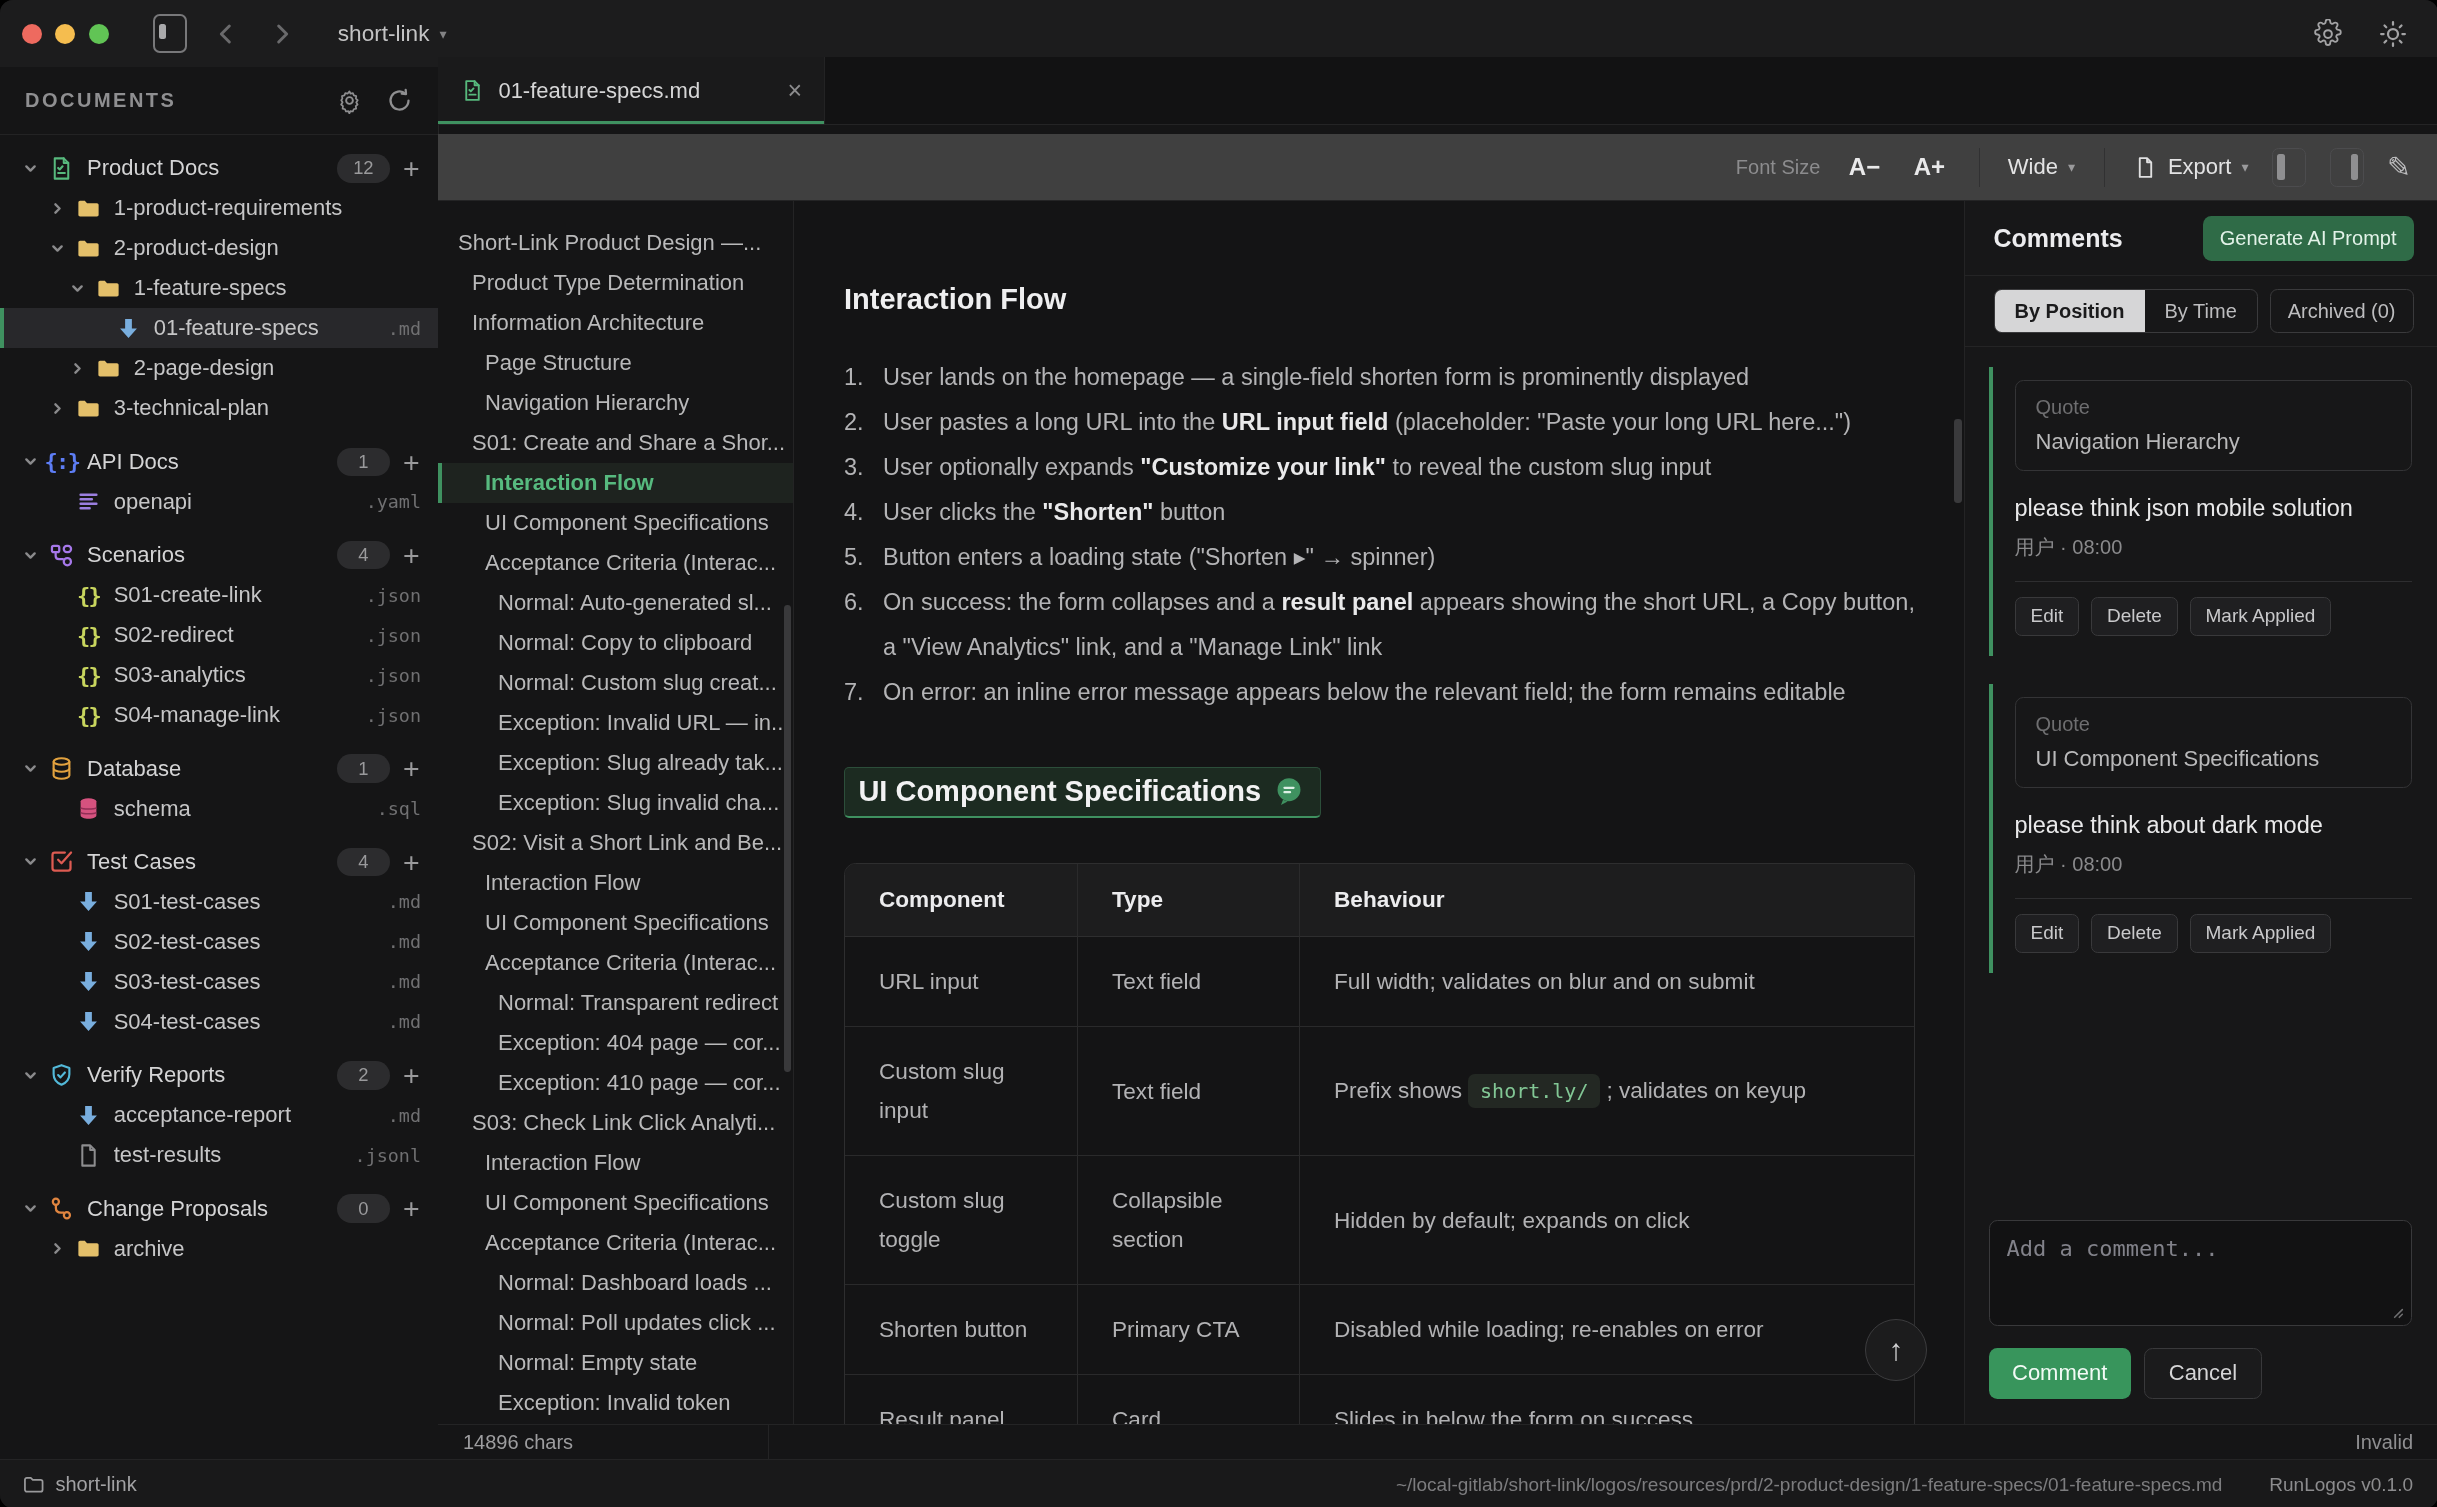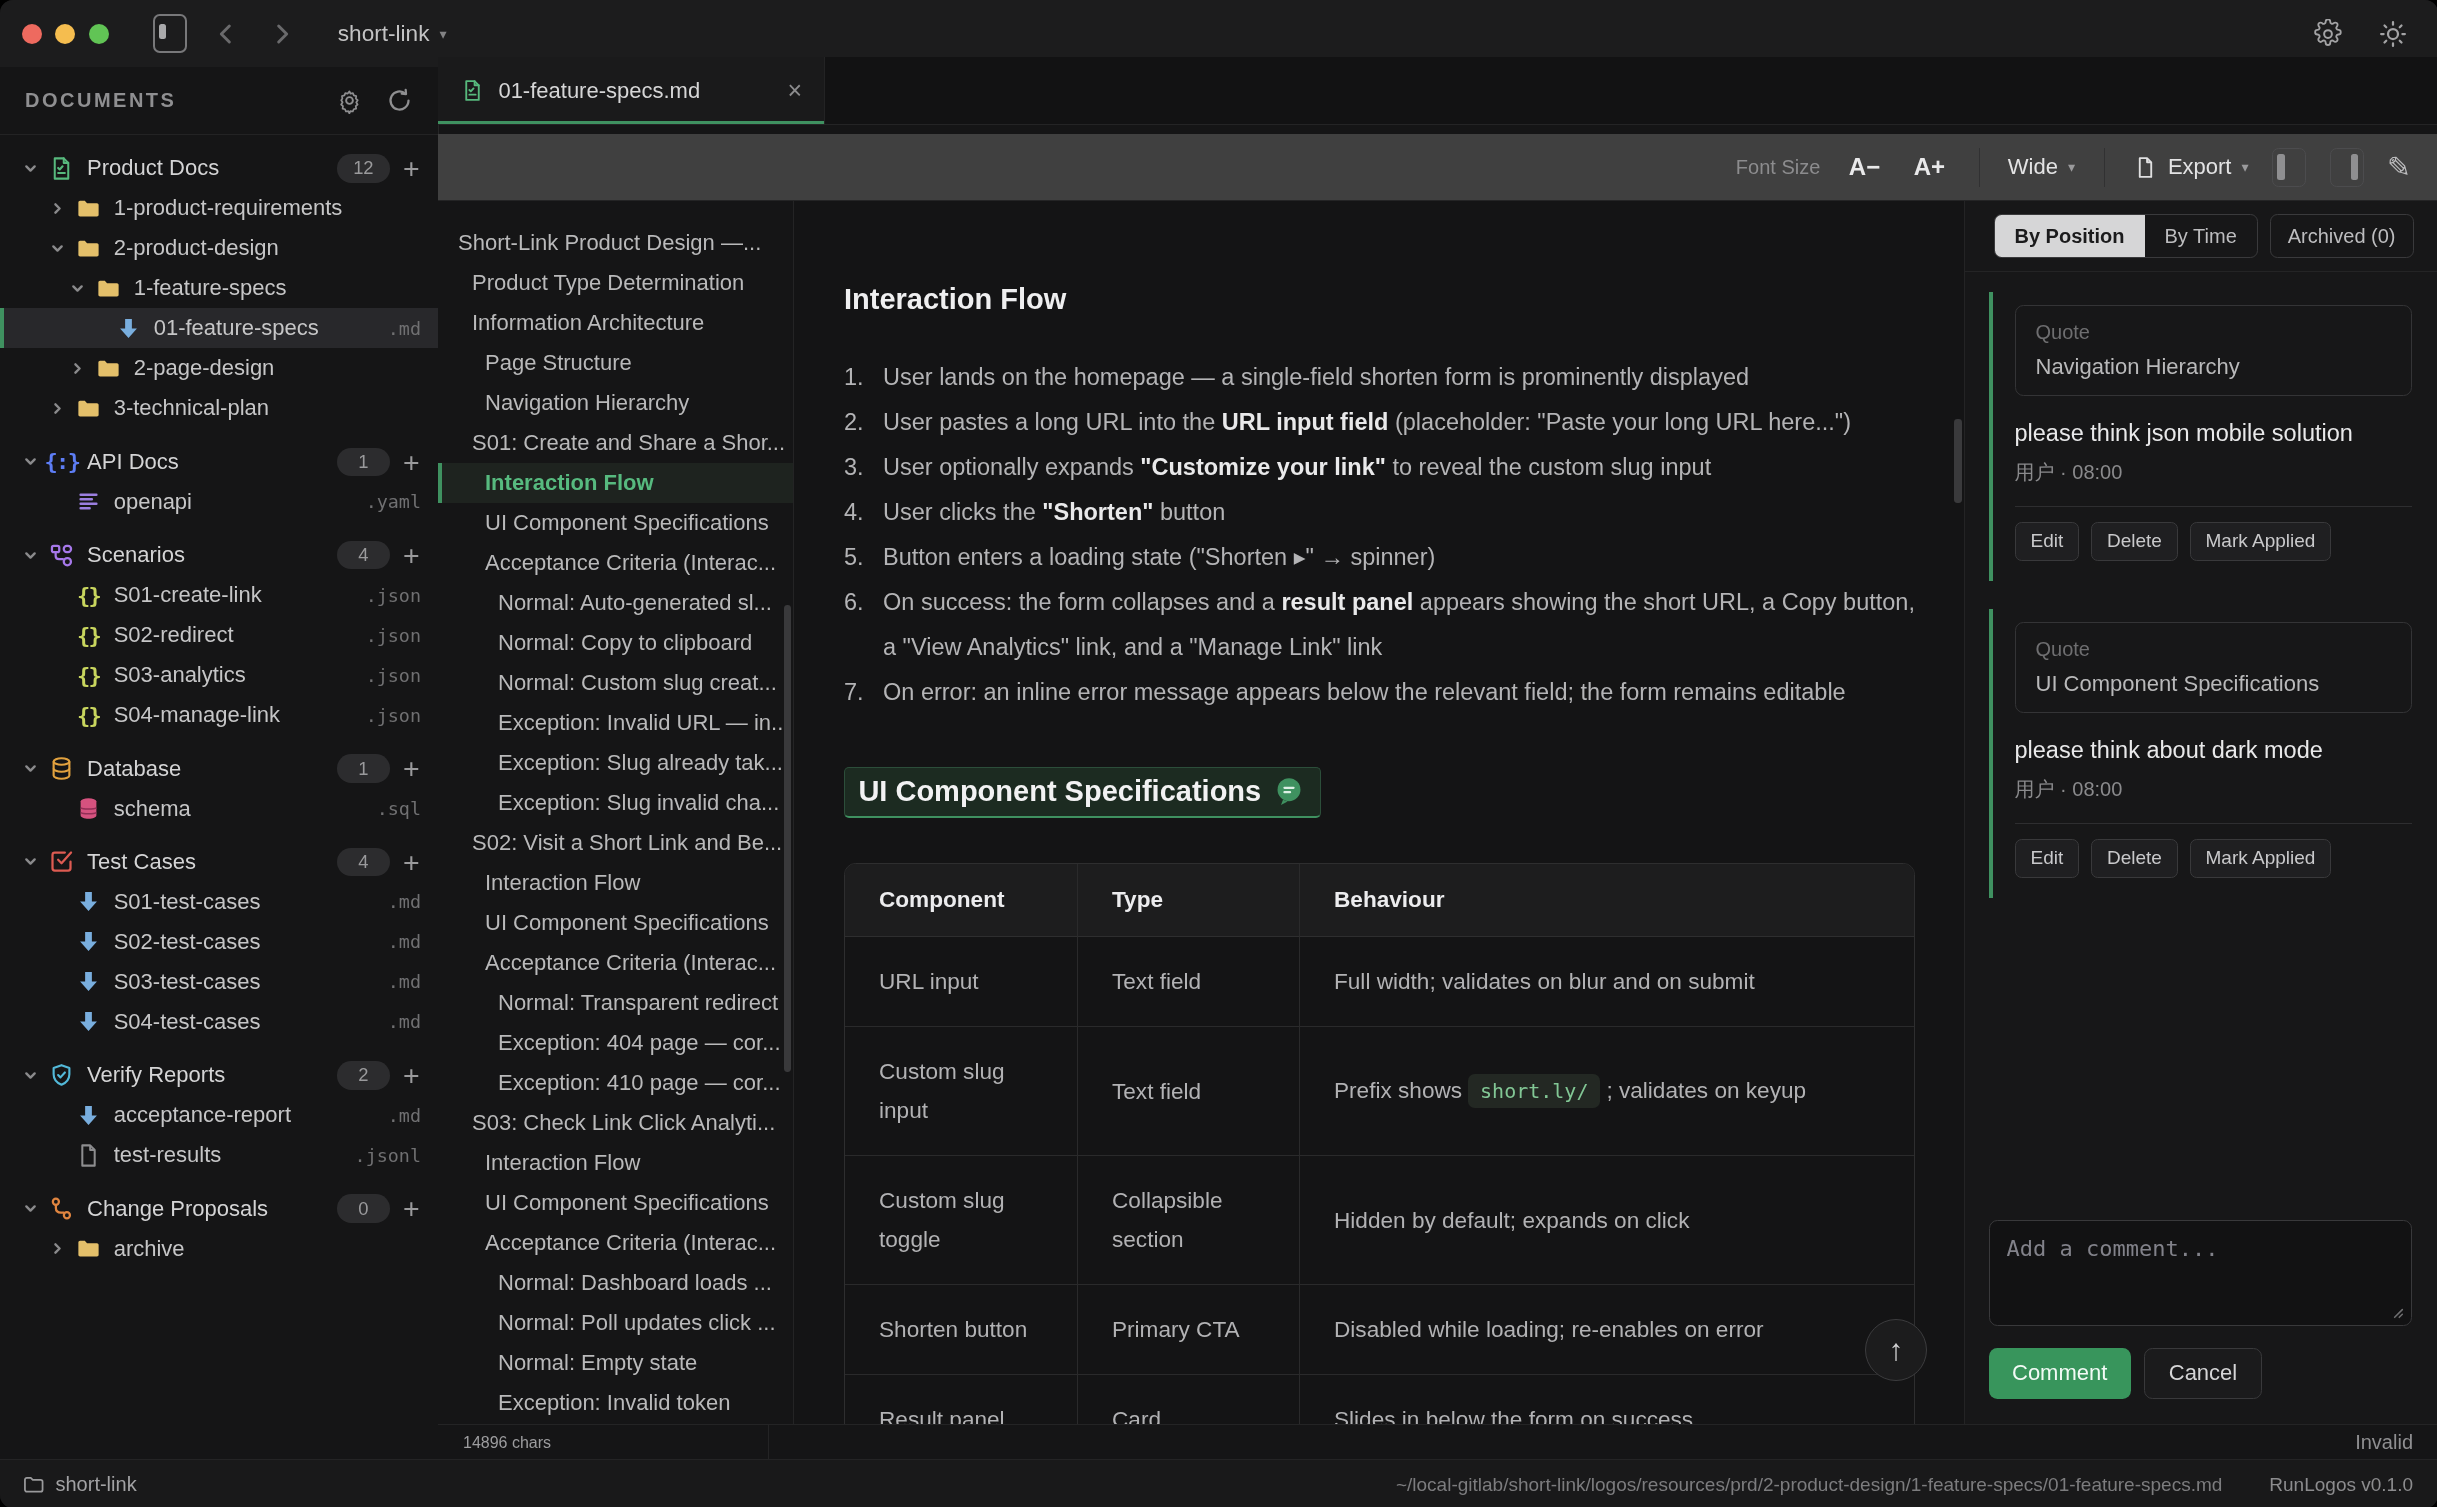--- a/index.html
+++ b/index.html
@@ -137,21 +137,21 @@
   .composer textarea::placeholder{color:#82828a;}
   .cp-btns{display:flex;gap:13.4px;margin-top:18.4px;}
   .btn-comment{background:#38955c;color:#f2faf5;font-size:22px;border-radius:8.4px;padding:12.6px 23.5px;}
   .btn-cancel{background:#1b1b1c;border:0.8px solid #39393b;color:#d5d5d6;font-size:22px;border-radius:8.4px;padding:11.7px 23.5px;}
   .ta-wrap{position:relative;}
   .ta-grip{position:absolute;right:6.7px;bottom:8.4px;width:18.4px;height:18.4px;color:#6f6f71;}
 
   
   .footerrow{position:absolute;left:438px;top:1424px;width:2000px;height:35px;background:#151516;
              border-top:0.8px solid #242425;display:flex;align-items:center;}
-  .footerrow .chars{width:331px;padding-left:25px;font-size:16px;color:#9d9d9f;border-right:0.8px solid #242425;
+  .footerrow .chars{width:331px;padding-left:25px;font-size:20px;color:#9d9d9f;border-right:0.8px solid #242425;
                     height:100%;display:flex;align-items:center;box-sizing:border-box;}
   .footerrow .preview{margin-left:auto;padding-right:25px;font-size:20px;color:#8f8f91;}
   .statusbar{position:absolute;left:0;top:1459px;width:2438px;height:49px;background:#19191a;
              border-top:0.8px solid #242425;display:flex;align-items:center;}
   .statusbar .proj{display:flex;align-items:center;gap:10px;margin-left:22px;font-size:20px;color:#a2a2a4;}
   .statusbar .proj .ic{width:23.5px;height:23.5px;color:#9a9a9c;}
   .statusbar .right{margin-left:auto;display:flex;gap:47px;margin-right:25px;align-items:center;}
   .statusbar .path{font-size:19px;color:#7c7c7e;}
   .statusbar .ver{font-size:19px;color:#8c8c8e;}
 </style>
@@ -704,20 +704,24 @@
           </tbody>
         </table>
     </div>
     <div class="scroll-top">
       <span>↑</span>
     </div>
     <div class="content-sb"></div>
   </main>
 
   <aside class="comments">
+    <div class="cm-head">
+      <span class="title">Comments</span>
+      <span class="btn-green">Generate AI Prompt</span>
+    </div>
     <div class="cm-tabs">
       <div class="seg">
         <span class="seg-btn on">By Position</span>
         <span class="seg-btn">By Time</span>
       </div>
       <span class="pill">Archived (0)</span>
     </div>
     <div id="cards">
         <div class="card">
           <div class="qbox">

